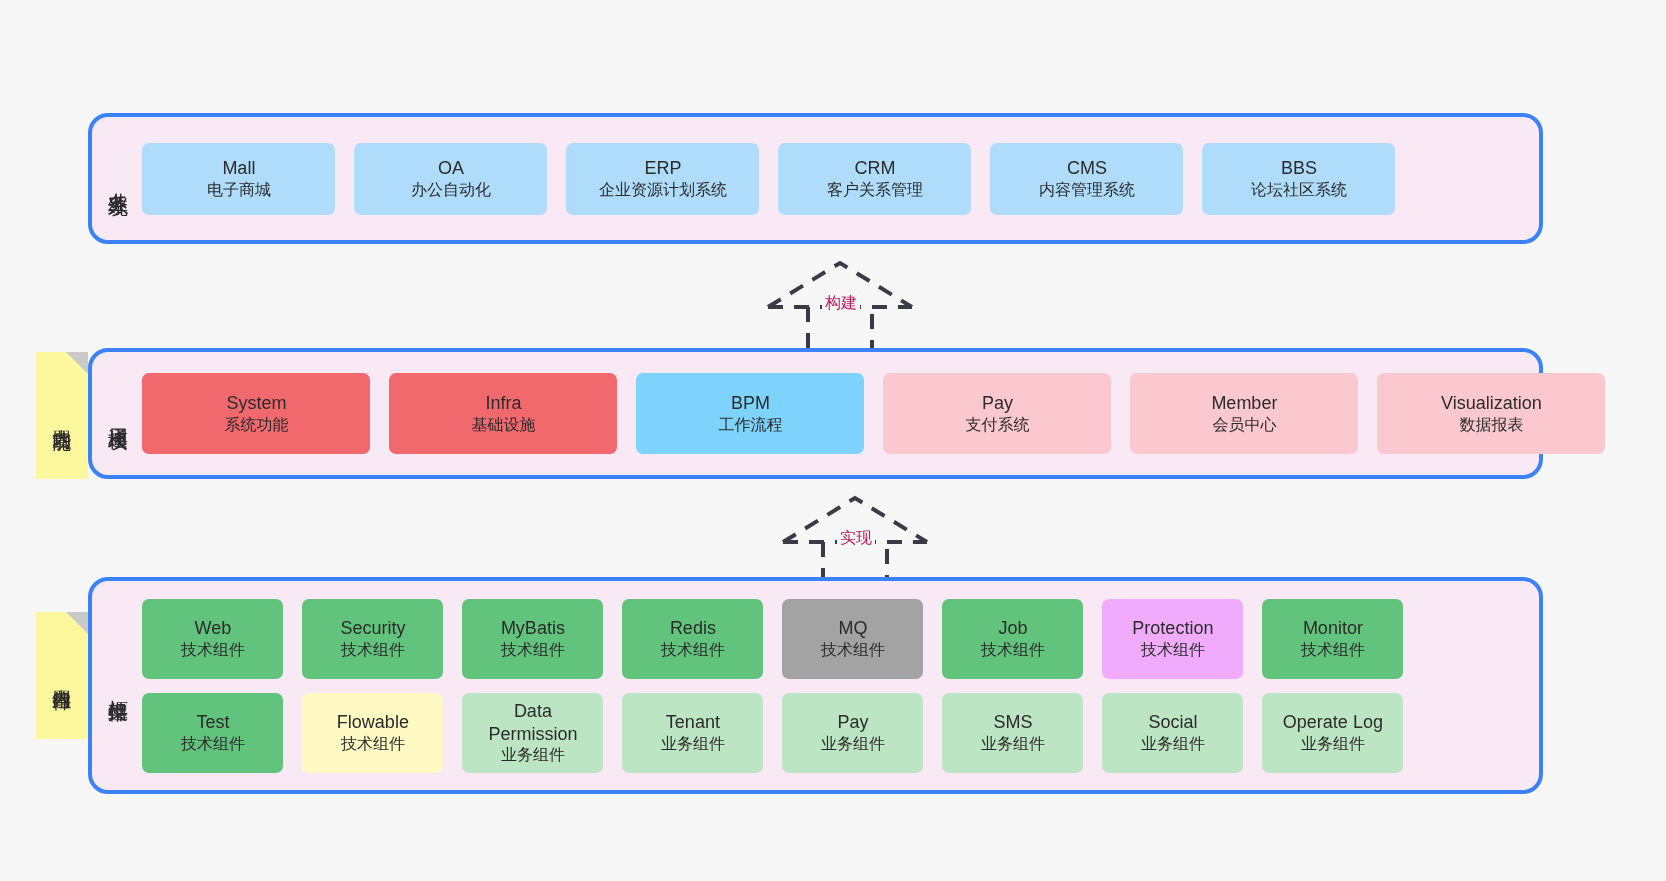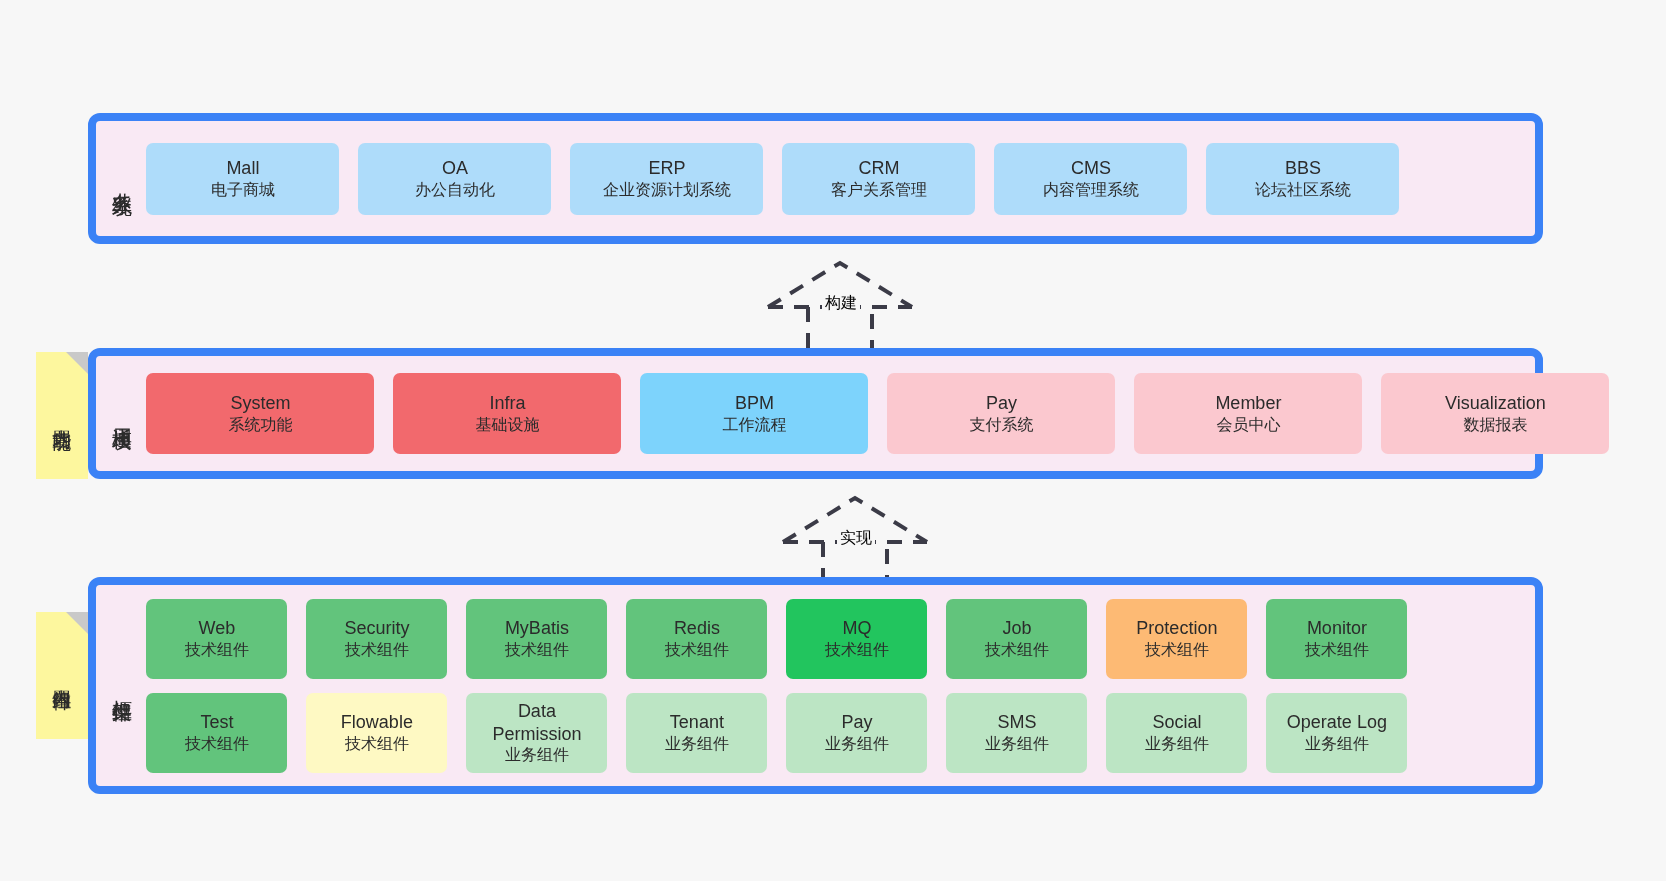--- a/index.html
+++ b/index.html
@@ -18,22 +18,22 @@
 
   #canvas {
     position: absolute;
     inset: 0;
   }
 
   
   .band {
     position: absolute;
     background: #F9E9F4;
-    border: 8px solid #3b82f6;
-    border-radius: 12px;
+    border: 4px solid #3b82f6;
+    border-radius: 20px;
     box-sizing: border-box;
     display: flex;
     align-items: center;
   }
 
   
   .band-title {
     writing-mode: vertical-rl;
     text-orientation: upright;
     font-size: 20px;
@@ -143,21 +143,21 @@
     position: absolute;
     width: 160px;
     height: 96px;
   }
   .arrow svg { display: block; overflow: visible; }
   .arrow .arrow-label {
     position: absolute;
     left: 62px;
     top: 34px;
     font-size: 16px;
-    color: #000000;
+    color: #be185d;
     background: #F7F7F7;
     padding: 0 3px;
     white-space: nowrap;
     user-select: none;
   }
   #arrow-build   { left: 760px; top: 259px; }
   #arrow-realize { left: 775px; top: 494px; }
 </style>
 </head>
 <body>
@@ -270,29 +270,29 @@
           <span class="cn">技术组件</span>
         </div>
         <div class="card green" style="background: rgb(98, 196, 124);">
           <span class="en">MyBatis</span>
           <span class="cn">技术组件</span>
         </div>
         <div class="card green" style="background: rgb(98, 196, 124);">
           <span class="en">Redis</span>
           <span class="cn">技术组件</span>
         </div>
-        <div class="card green" style="background: #22c55e;">
+        <div class="card green" style="background: #a3a3a3;">
           <span class="en">MQ</span>
           <span class="cn">技术组件</span>
         </div>
         <div class="card green" style="background: rgb(98, 196, 124);">
           <span class="en">Job</span>
           <span class="cn">技术组件</span>
         </div>
-        <div class="card green" style="background: #fdba74;">
+        <div class="card green" style="background: #f0abfc;">
           <span class="en">Protection</span>
           <span class="cn">技术组件</span>
         </div>
         <div class="card green" style="background: rgb(98, 196, 124);">
           <span class="en">Monitor</span>
           <span class="cn">技术组件</span>
         </div>
       </div>
 
       <div class="row">

